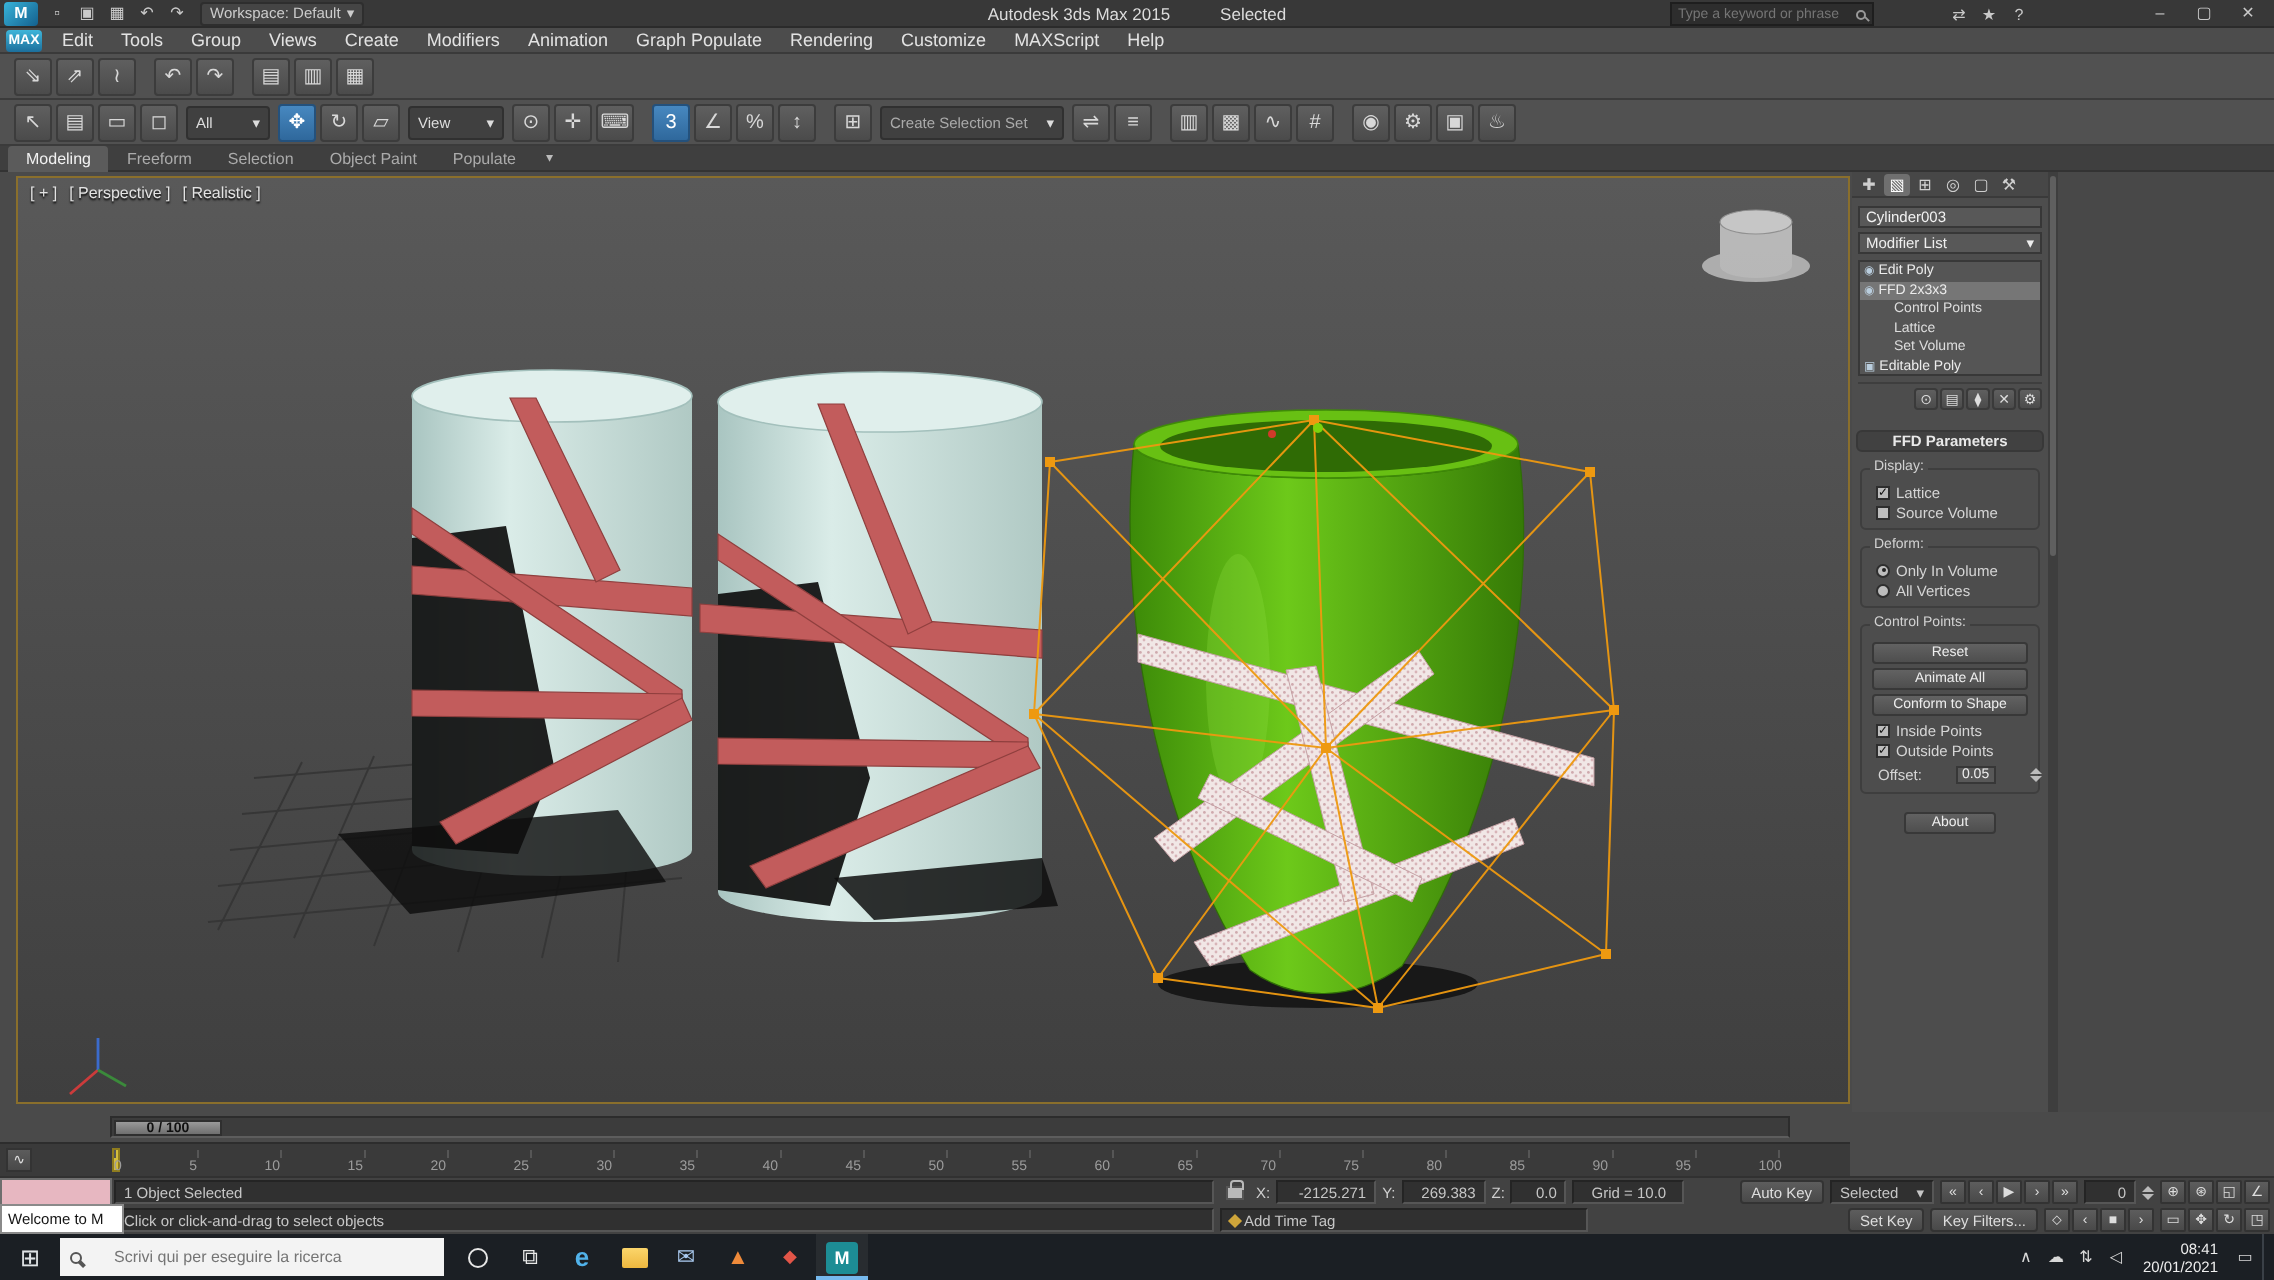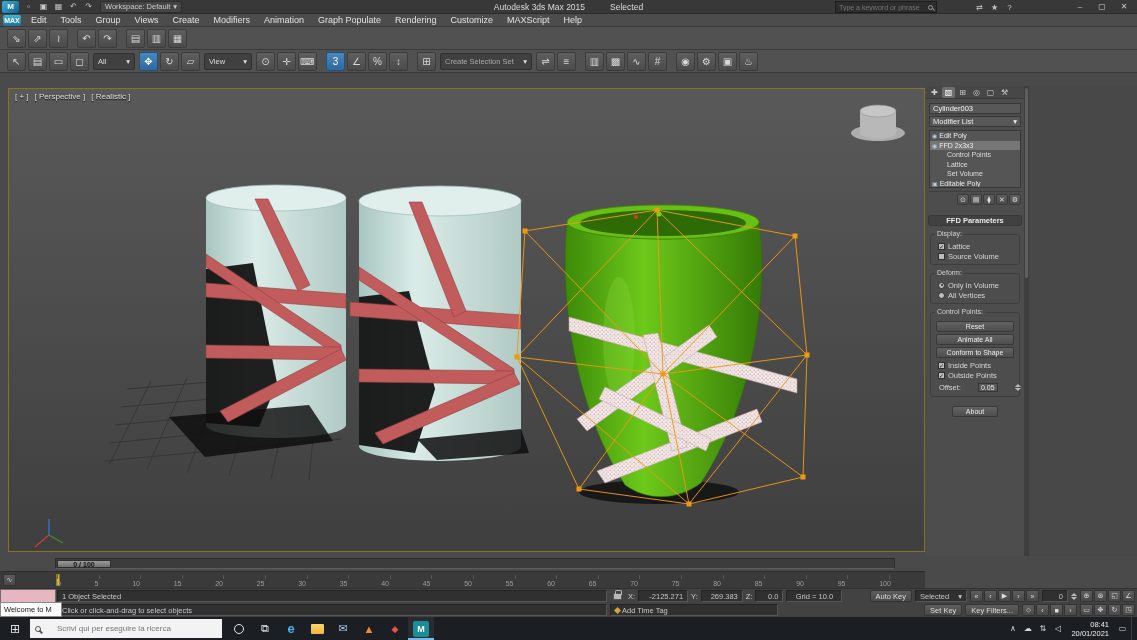--- a/index.html
+++ b/index.html
@@ -247,20 +247,31 @@
         <span class="tbi">∿</span>
         <span class="tbi">#</span>
         <span class="tbi sep"></span>
         <span class="tbi">◉</span>
         <span class="tbi">⚙</span>
         <span class="tbi">▣</span>
         <span class="tbi">♨</span>
       </div>
   </div>
 
+  <div class="row ribbon">
+    <div style="display:flex">
+
+    <span class="rtab on">Modeling</span>
+        <span class="rtab">Freeform</span>
+        <span class="rtab">Selection</span>
+        <span class="rtab">Object Paint</span>
+        <span class="rtab">Populate</span>
+      </div>
+    <span class="rcaret">▾</span>
+  </div>
 
   <div class="work">
 
     <div class="viewport">
       <div class="vp-label">
         <span>[ + ]</span>
         <span>[ Perspective ]</span>
         <span>[ Realistic ]</span>
       </div>
       <svg viewBox="0 0 915 462" width="915" height="462">
@@ -553,21 +564,21 @@
 
       <span class="mini">⊕</span>
           <span class="mini">⊛</span>
           <span class="mini">◱</span>
           <span class="mini">∠</span>
         </div>
     </div>
 
     <div class="sb-row sb2">
       <div class="sunken" style="width:550px">Click or click-and-drag to select objects</div>
-      <div class="sunken" style="width:168px">
+      <div class="sunken" style="width:184px">
         <span class="keyico"></span>
         <span>Add Time Tag</span>
       </div>
       <div class="spacer"></div>
       <div class="sbtn">Set Key</div>
       <div class="sbtn">Key Filters...</div>
       <div style="display:flex;gap:1px">
 
       <span class="mini">⬦</span>
           <span class="mini">‹</span>

